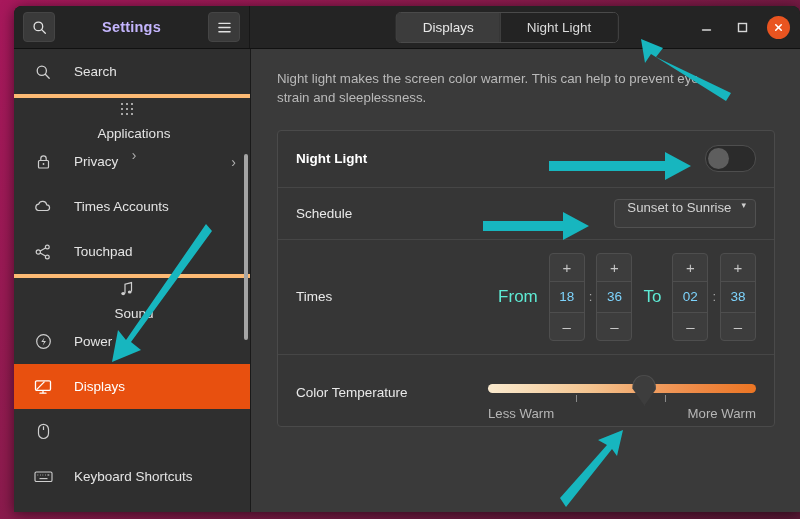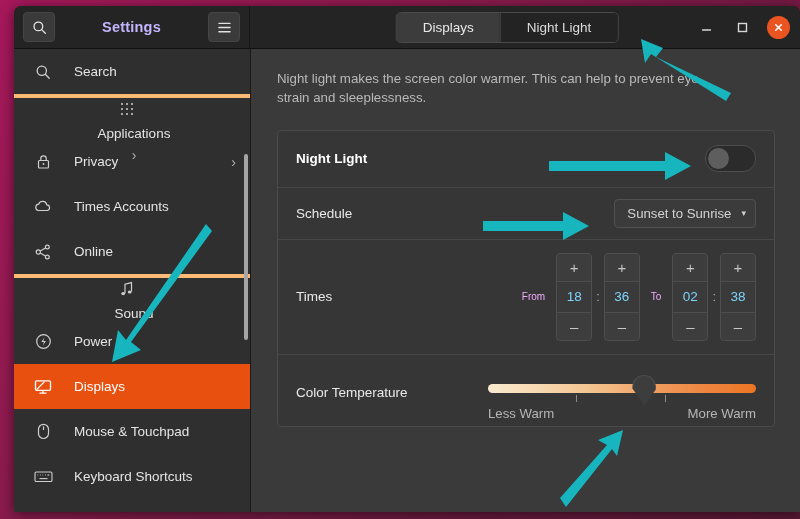--- a/index.html
+++ b/index.html
@@ -214,37 +214,37 @@
   #schedule-select {
     margin-left: auto;
     min-width: 140px;
     height: 29px;
     border: 1px solid #515151;
     border-radius: 4px;
     background: #3b3b3b;
     color: #d3d3d3;
     font-size: 13.2px;
     display: flex;
-    align-items: center;
+    align-items: flex-start;
     justify-content: space-between;
     padding: 0 9px 0 12px;
     box-sizing: border-box;
     cursor: pointer;
   }
   #schedule-select .chevd { margin-left: 10px; font-size: 9px; color: #cfcfcf; }
   
   #row-times { height: 115px; }
   #times-area {
     margin-left: auto;
     display: flex;
     align-items: center;
   }
   .tm-word {
-    color: #f0abfc;
-    font-size: 10px;
+    color: #5eead4;
+    font-size: 17px;
     padding: 0 11px;
   }
   .spin {
     width: 34px;
     border: 1px solid #4e4e4e;
     border-radius: 4px;
     background: #3d3d3d;
     overflow: hidden;
     display: flex;
     flex-direction: column;
@@ -427,21 +427,21 @@
       <div class="nav-item">
         <span class="ico">
           <svg width="16" height="16" viewBox="0 0 16 16" fill="none" stroke="currentColor" stroke-width="1.2">
             <circle cx="12.3" cy="3" r="1.9"></circle>
             <circle cx="12.3" cy="13" r="1.9"></circle>
             <circle cx="3.3" cy="8" r="2.1"></circle>
             <line x1="5.2" y1="7" x2="10.5" y2="3.9"></line>
             <line x1="5.2" y1="9" x2="10.5" y2="12.1"></line>
           </svg>
         </span>
-        <span class="lbl">Online</span>
+        <span class="lbl">Touchpad</span>
       </div>
 
       <div class="nav-item nav-group-sep">
         <span class="ico">
           <svg width="14" height="16" viewBox="0 0 14 16" fill="none" stroke="currentColor" stroke-width="1.2">
             <path d="M5 12.2 V3.2 L11.5 1.6 V10.6"></path>
             <ellipse cx="3.2" cy="12.6" rx="1.9" ry="1.6" fill="currentColor" stroke="none"></ellipse>
             <ellipse cx="9.7" cy="11" rx="1.9" ry="1.6" fill="currentColor" stroke="none"></ellipse>
           </svg>
         </span>
@@ -470,21 +470,20 @@
         <span class="lbl">Displays</span>
       </div>
 
       <div class="nav-item">
         <span class="ico">
           <svg width="13" height="17" viewBox="0 0 13 17" fill="none" stroke="currentColor" stroke-width="1.2">
             <rect x="1.5" y="1.3" width="10" height="14.2" rx="5"></rect>
             <line x1="6.5" y1="3.3" x2="6.5" y2="7"></line>
           </svg>
         </span>
-        <span class="lbl">Mouse &amp; Touchpad</span>
       </div>
 
       <div class="nav-item">
         <span class="ico">
           <svg width="19" height="13" viewBox="0 0 19 13" fill="none" stroke="currentColor" stroke-width="1.1">
             <rect x="1" y="2" width="17" height="9.5" rx="1.3"></rect>
             <line x1="3.5" y1="5" x2="4.2" y2="5"></line>
               <line x1="6" y1="5" x2="6.7" y2="5"></line>
             <line x1="8.5" y1="5" x2="9.2" y2="5"></line>
               <line x1="11" y1="5" x2="11.7" y2="5"></line>

